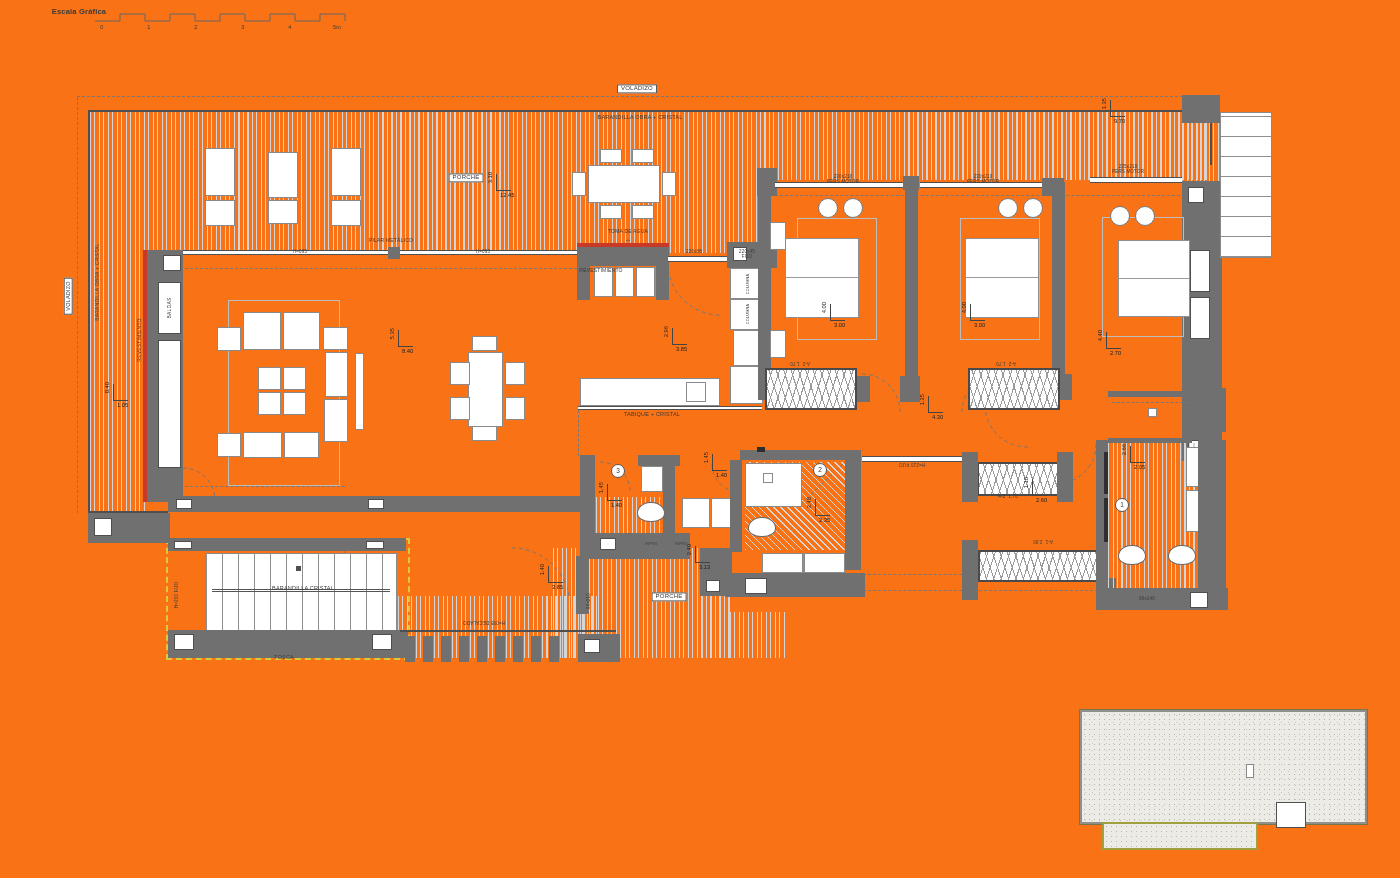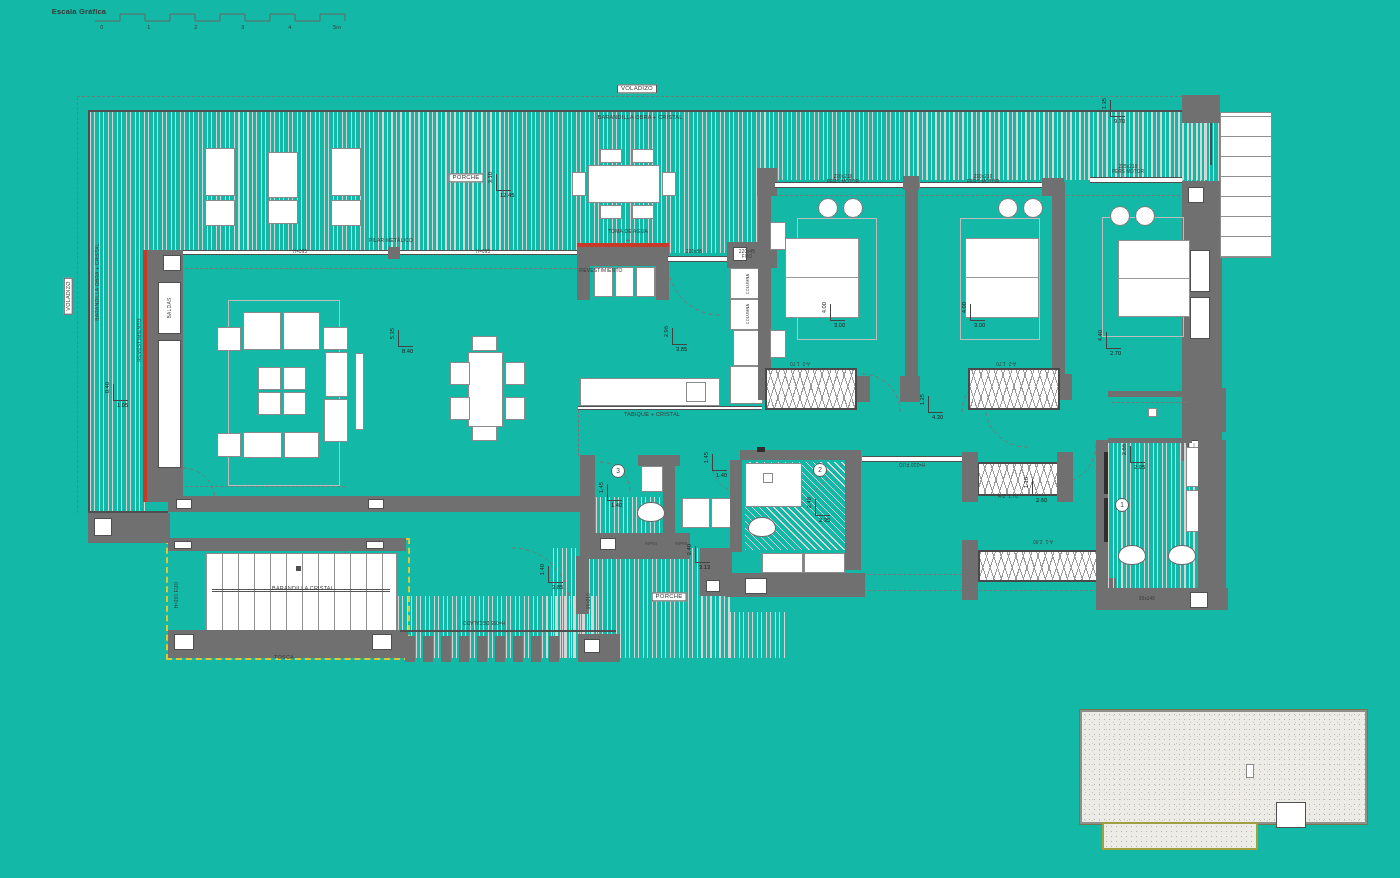--- a/index.html
+++ b/index.html
@@ -1,16 +1,16 @@
 <!DOCTYPE html>
 <html><head>
 <meta charset="utf-8">
 <style>
   html,body{margin:0;padding:0;background:#fff;font-family:"Liberation Sans",sans-serif;}
-  #plan{position:relative;width:1400px;height:878px;background:#14b8a6;overflow:hidden;color:#3a3a3a;}
+  #plan{position:relative;width:1400px;height:878px;background:#f97316;overflow:hidden;color:#3a3a3a;}
   .r{position:absolute;box-sizing:border-box;}
   .w{background:#707070;}
   .i{background:#fff;border:1px solid #4f4f4f;}
   .o{background:#fff;border:1px solid #8a8a8a;}
   .rug{border:1px solid #bdbdbd;background:transparent;}
   .bed{border:1.5px solid #8f8f8f;background:#fff;}
   .c2{border:1.2px solid #777;border-radius:50%;background:#fff;}
   .tlt{border:1.2px solid #666;border-radius:50% 50% 50% 50%/60% 60% 45% 45%;background:#fff;}
   .hv{background-image:repeating-linear-gradient(90deg,#d5d5d5 0 1px,transparent 1px 4.5px);}
   .hd{background-image:repeating-linear-gradient(45deg,#d9d9d9 0 1px,transparent 1px 5px);}

